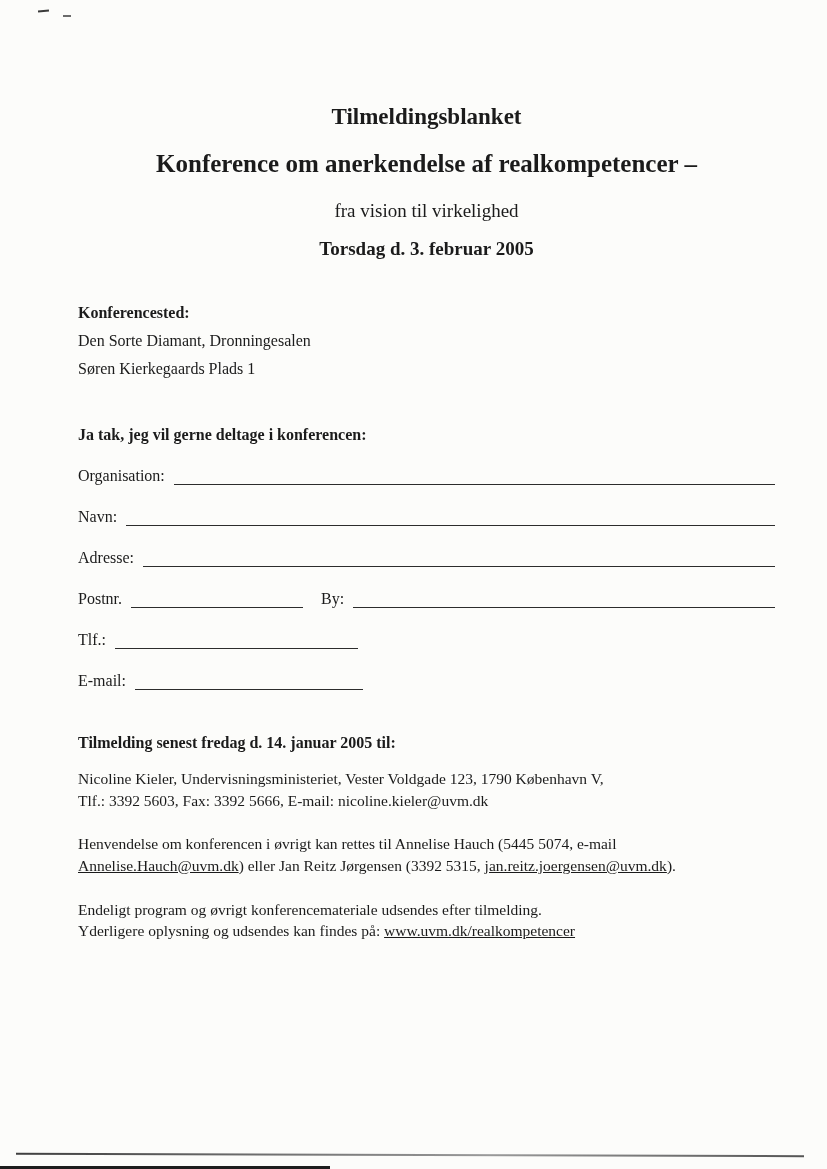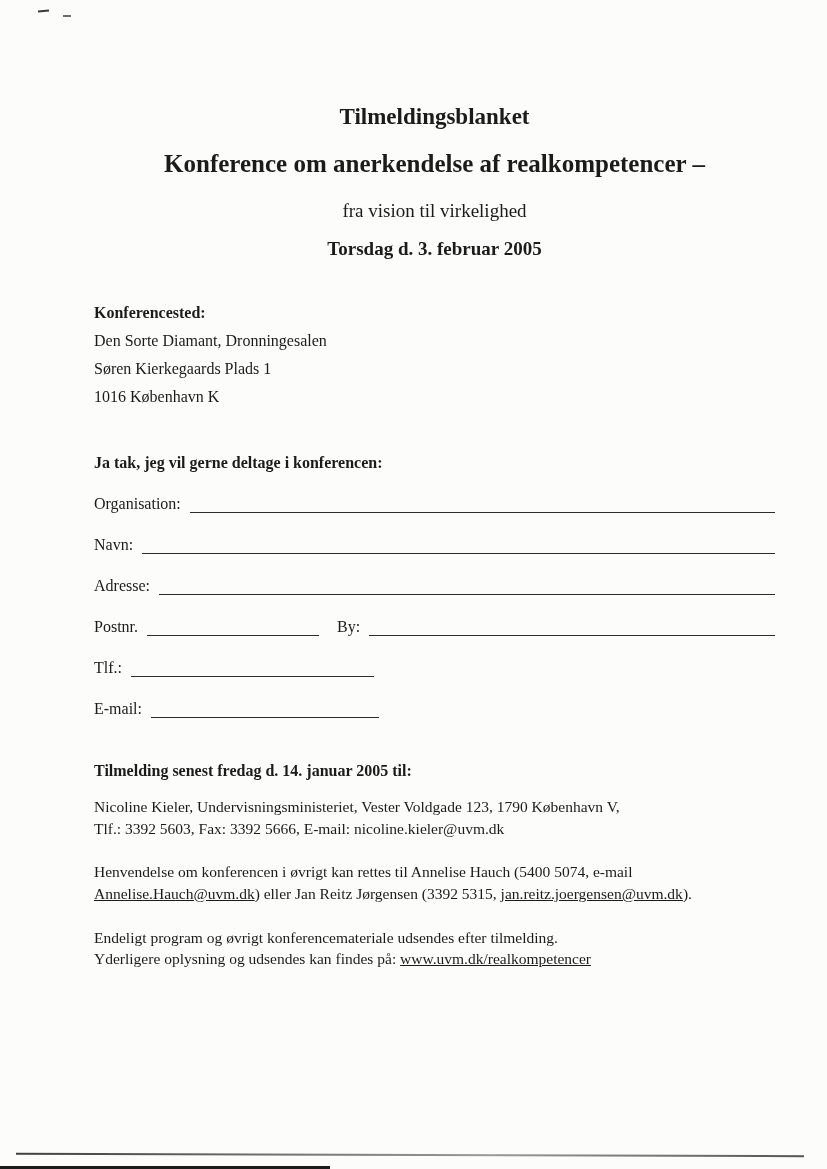--- a/index.html
+++ b/index.html
@@ -6,21 +6,21 @@
   .page{
     position:relative;
     width:827px;height:1169px;
     margin:0 auto;
     background:#fcfcfa;
     font-family:"Liberation Serif","DejaVu Serif",serif;
     color:#1b1b1b;
     overflow:hidden;
     box-sizing:border-box;
   }
-  .content{position:absolute;top:0;left:16px;right:0;padding:104px 52px 0 78px;}
+  .content{position:absolute;top:0;left:0;right:0;padding:104px 52px 0 78px;}
   .title-block{text-align:center;}
   .t1{font-size:23px;font-weight:bold;margin:0 0 20px;}
   .t2{font-size:25px;font-weight:bold;margin:0 0 22px;}
   .t3{font-size:19px;font-weight:normal;margin:0 0 16px;}
   .t4{font-size:19px;font-weight:bold;margin:0;}
   .venue{margin-top:44px;font-size:16px;}
   .venue-heading{font-weight:bold;margin:0 0 10px;}
   .venue-line{margin:0 0 10px;}
   .form-intro{margin-top:48px;font-weight:bold;font-size:16px;}
   .form-row{display:flex;align-items:flex-end;margin-top:21px;font-size:16px;}
@@ -65,21 +65,20 @@
       <p class="t1">Tilmeldingsblanket</p>
       <p class="t2">Konference om anerkendelse af realkompetencer –</p>
       <p class="t3">fra vision til virkelighed</p>
       <p class="t4">Torsdag d. 3. februar 2005</p>
     </div>
 
     <div class="venue">
       <p class="venue-heading">Konferencested:</p>
       <p class="venue-line">Den Sorte Diamant, Dronningesalen</p>
       <p class="venue-line">Søren Kierkegaards Plads 1</p>
-      <p class="venue-line">1016 København K</p>
     </div>
 
     <p class="form-intro">Ja tak, jeg vil gerne deltage i konferencen:</p>
 
     <div class="form-row">
       <span class="lbl">Organisation:</span>
       <span class="fill-line grow"></span>
     </div>
 
     <div class="form-row">
@@ -111,21 +110,21 @@
 
 
     <p class="deadline-heading">Tilmelding senest fredag d. 14. januar 2005 til:</p>
 
     <p class="para">
       <span>Nicoline Kieler, Undervisningsministeriet, Vester Voldgade 123, 1790 København V,</span><br>
       <span>Tlf.: 3392 5603, Fax:  3392 5666, E-mail: nicoline.kieler@uvm.dk</span>
     </p>
 
     <p class="para para2">
-      <span>Henvendelse om konferencen i øvrigt kan rettes til Annelise Hauch (5400 5074, e-mail</span><br>
+      <span>Henvendelse om konferencen i øvrigt kan rettes til Annelise Hauch (5445 5074, e-mail</span><br>
       <span class="link">Annelise.Hauch@uvm.dk</span><span>) eller Jan Reitz Jørgensen (3392 5315, </span><span class="link">jan.reitz.joergensen@uvm.dk</span><span>).</span>
     </p>
 
     <p class="para para2">
       <span>Endeligt program og øvrigt konferencemateriale udsendes efter tilmelding.</span><br>
       <span>Yderligere oplysning og udsendes kan findes på: </span><span class="link">www.uvm.dk/realkompetencer</span>
     </p>
 
   </div>
 

